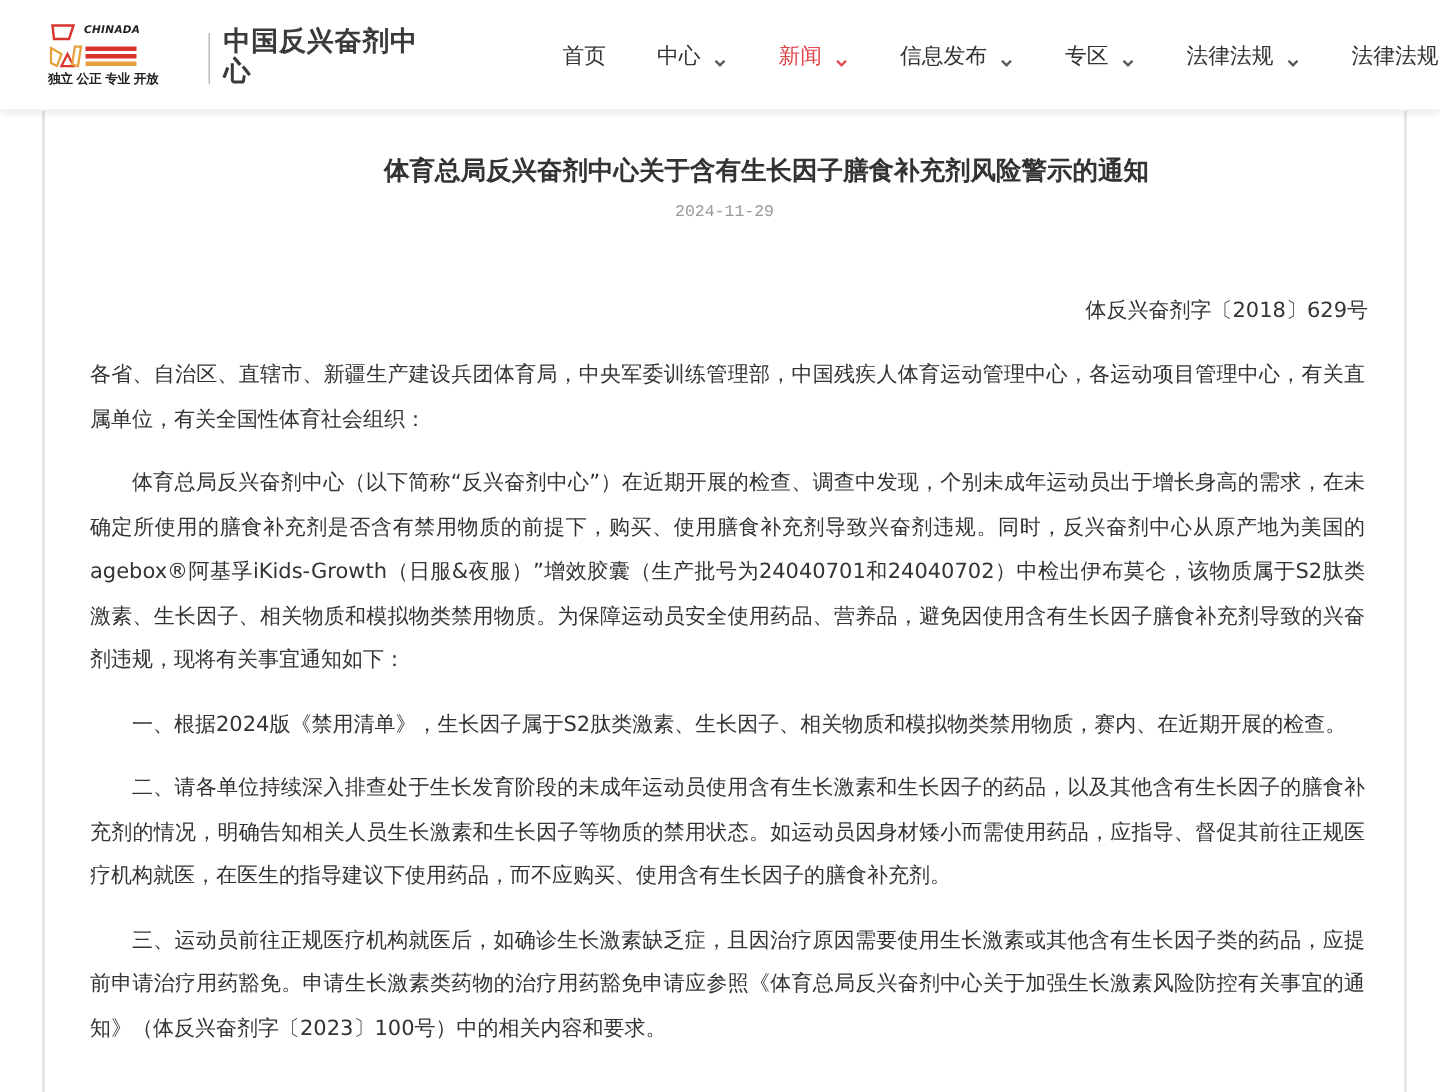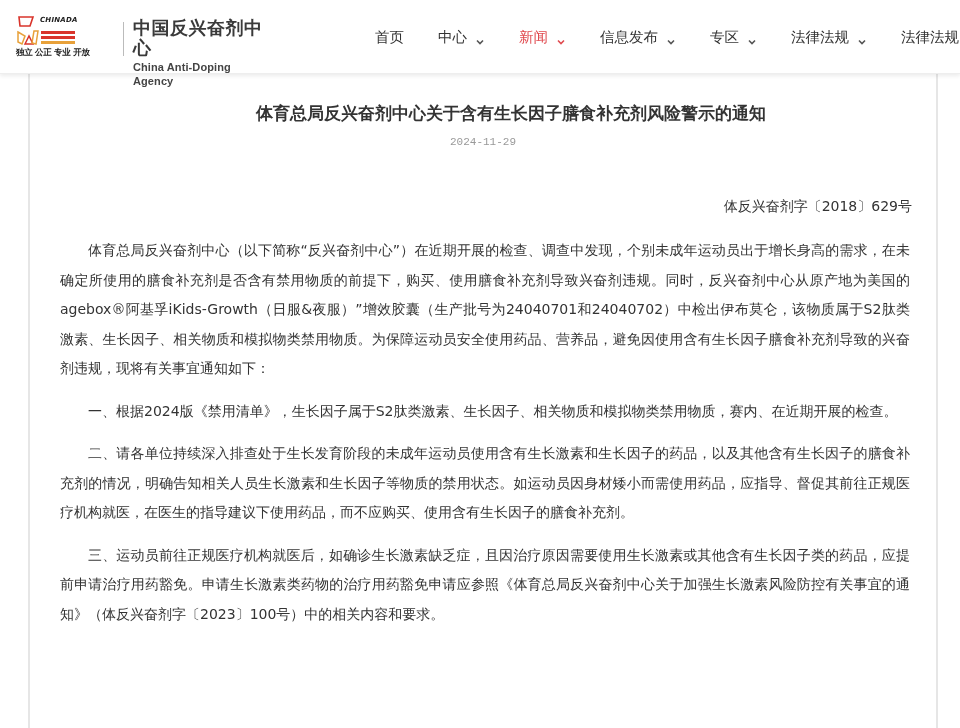--- a/index.html
+++ b/index.html
@@ -10,21 +10,21 @@
       color: #333333;
     }
     .header {
       position: absolute; left: 0; top: 0; width: 960px; height: 74px;
       background: #ffffff;
       box-shadow: 0 2px 4px rgba(0,0,0,0.08);
       border-bottom: 1px solid #eeeeee;
       z-index: 2;
     }
     .logo {
-      position: absolute; left: 16px; top: 14px; height: 46px; width: 250px;
+      position: absolute; left: 32px; top: 14px; height: 46px; width: 250px;
       display: flex; align-items: flex-end;
     }
     .emblem { position: relative; width: 70px; height: 46px; }
     .emblem svg { position: absolute; left: 0; top: 0; }
     .emblem .en {
       position: absolute; left: 24px; top: 2px;
       font-size: 7px; font-style: italic; font-weight: bold; color: #222;
       letter-spacing: 0.2px;
     }
     .emblem .motto {
@@ -95,21 +95,20 @@
         <rect x="25" y="17" width="34" height="3" fill="#d9342b"></rect>
         <rect x="25" y="22" width="34" height="3" fill="#d9342b"></rect>
         <rect x="25" y="27" width="34" height="3" fill="#e8a13a"></rect>
       </svg>
       <span class="en">CHINADA</span>
       <span class="motto">独立 公正 专业 开放</span>
     </div>
     <div class="logo-divider"></div>
     <div class="logo-text">
       <div class="logo-cn">中国反兴奋剂中心</div>
-      <div class="logo-en">China Anti-Doping Agency</div>
     </div>
   </div>
 
   <nav class="nav">
     <div class="nav-item">
       <span>首页</span>
     </div>
     <div class="nav-item">
       <span>中心</span>
       <span class="chev">
@@ -154,18 +153,19 @@
       <span>法律法规</span>
     </div>
   </nav>
 </div>
 
 <main class="content">
   <h1 class="article-title">体育总局反兴奋剂中心关于含有生长因子膳食补充剂风险警示的通知</h1>
   <div class="article-date">2024-11-29</div>
   <div class="doc-number">体反兴奋剂字〔2018〕629号</div>
   <div class="body">
+    <p>各省、自治区、直辖市、新疆生产建设兵团体育局，中央军委训练管理部，中国残疾人体育运动管理中心，各运动项目管理中心，有关直属单位，有关全国性体育社会组织：</p>
     <p class="indent">体育总局反兴奋剂中心（以下简称“反兴奋剂中心”）在近期开展的检查、调查中发现，个别未成年运动员出于增长身高的需求，在未确定所使用的膳食补充剂是否含有禁用物质的前提下，购买、使用膳食补充剂导致兴奋剂违规。同时，反兴奋剂中心从原产地为美国的agebox®阿基孚iKids-Growth（日服&amp;夜服）”增效胶囊（生产批号为24040701和24040702）中检出伊布莫仑，该物质属于S2肽类激素、生长因子、相关物质和模拟物类禁用物质。为保障运动员安全使用药品、营养品，避免因使用含有生长因子膳食补充剂导致的兴奋剂违规，现将有关事宜通知如下：</p>
     <p class="indent">一、根据2024版《禁用清单》，生长因子属于S2肽类激素、生长因子、相关物质和模拟物类禁用物质，赛内、在近期开展的检查。</p>
     <p class="indent">二、请各单位持续深入排查处于生长发育阶段的未成年运动员使用含有生长激素和生长因子的药品，以及其他含有生长因子的膳食补充剂的情况，明确告知相关人员生长激素和生长因子等物质的禁用状态。如运动员因身材矮小而需使用药品，应指导、督促其前往正规医疗机构就医，在医生的指导建议下使用药品，而不应购买、使用含有生长因子的膳食补充剂。</p>
     <p class="indent">三、运动员前往正规医疗机构就医后，如确诊生长激素缺乏症，且因治疗原因需要使用生长激素或其他含有生长因子类的药品，应提前申请治疗用药豁免。申请生长激素类药物的治疗用药豁免申请应参照《体育总局反兴奋剂中心关于加强生长激素风险防控有关事宜的通知》（体反兴奋剂字〔2023〕100号）中的相关内容和要求。</p>
   </div>
 </main>
 
 </body></html>

